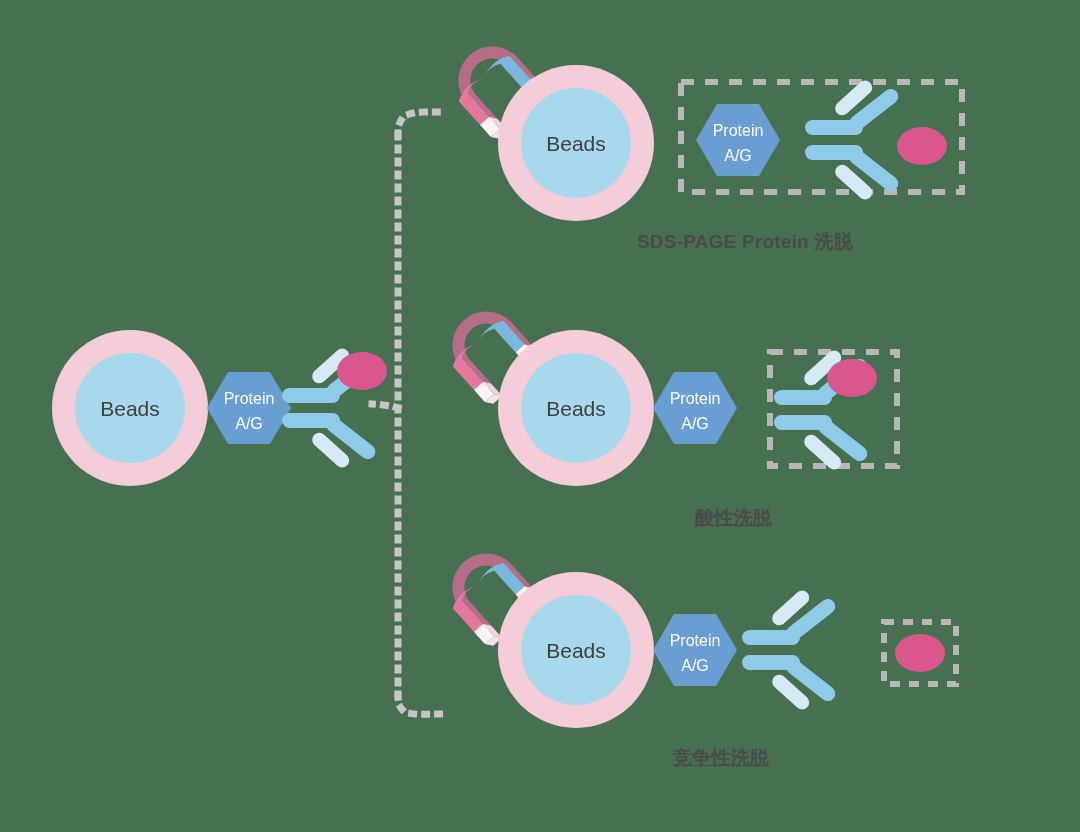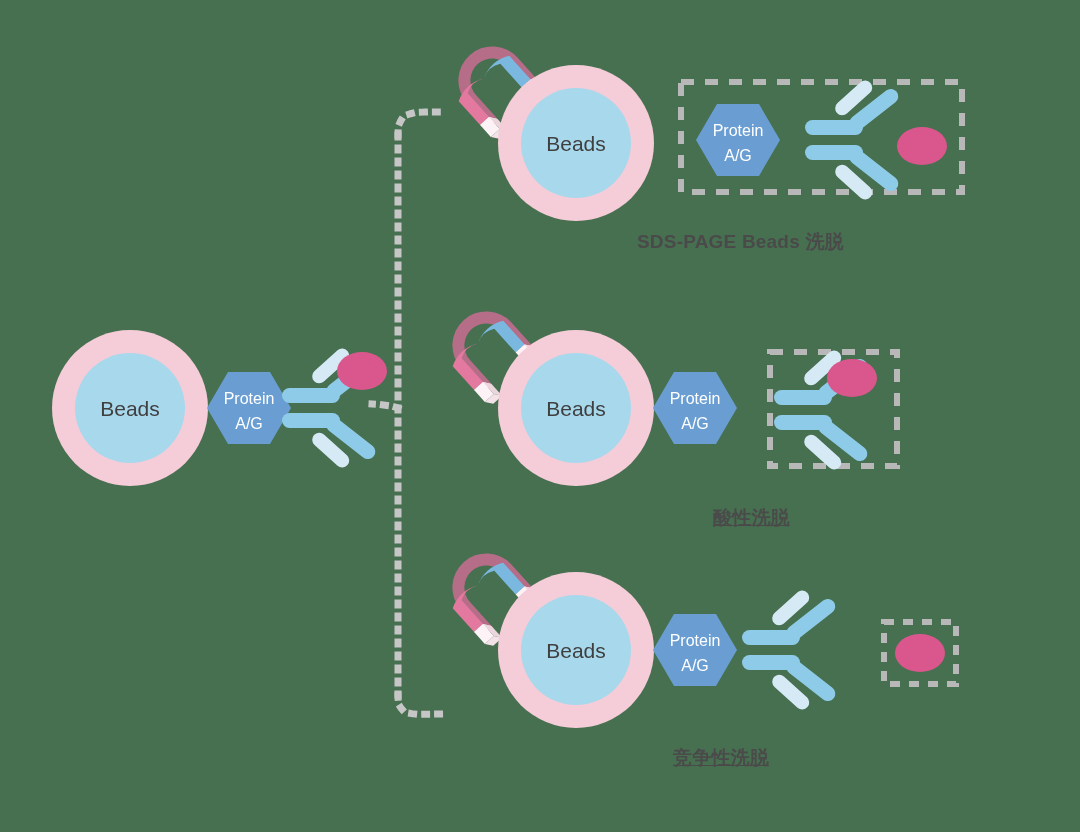--- a/index.html
+++ b/index.html
@@ -187,19 +187,19 @@
       </g>
 
       <rect x="884" y="622" width="72" height="62" fill="none" stroke="#b8b8b8" stroke-width="6" stroke-dasharray="10 9"></rect>
       <g transform="translate(920,653)">
         <use href="#def-antigen"></use>
       </g>
     </g>
 
   </svg>
 
-  <div class="label-text" style="left:637px; top:229px;">SDS-PAGE Beads 洗脱</div>
-
-  <div class="label-text" style="left:713px; top:505px;text-decoration:underline;">酸性洗脱</div>
+  <div class="label-text" style="left:637px; top:229px;">SDS-PAGE Protein 洗脱</div>
+
+  <div class="label-text" style="left:695px; top:505px;text-decoration:underline;">酸性洗脱</div>
 
   <div class="label-text" style="left:673px; top:745px;text-decoration:underline;">竞争性洗脱</div>
 
 </div>
 
 </body></html>

